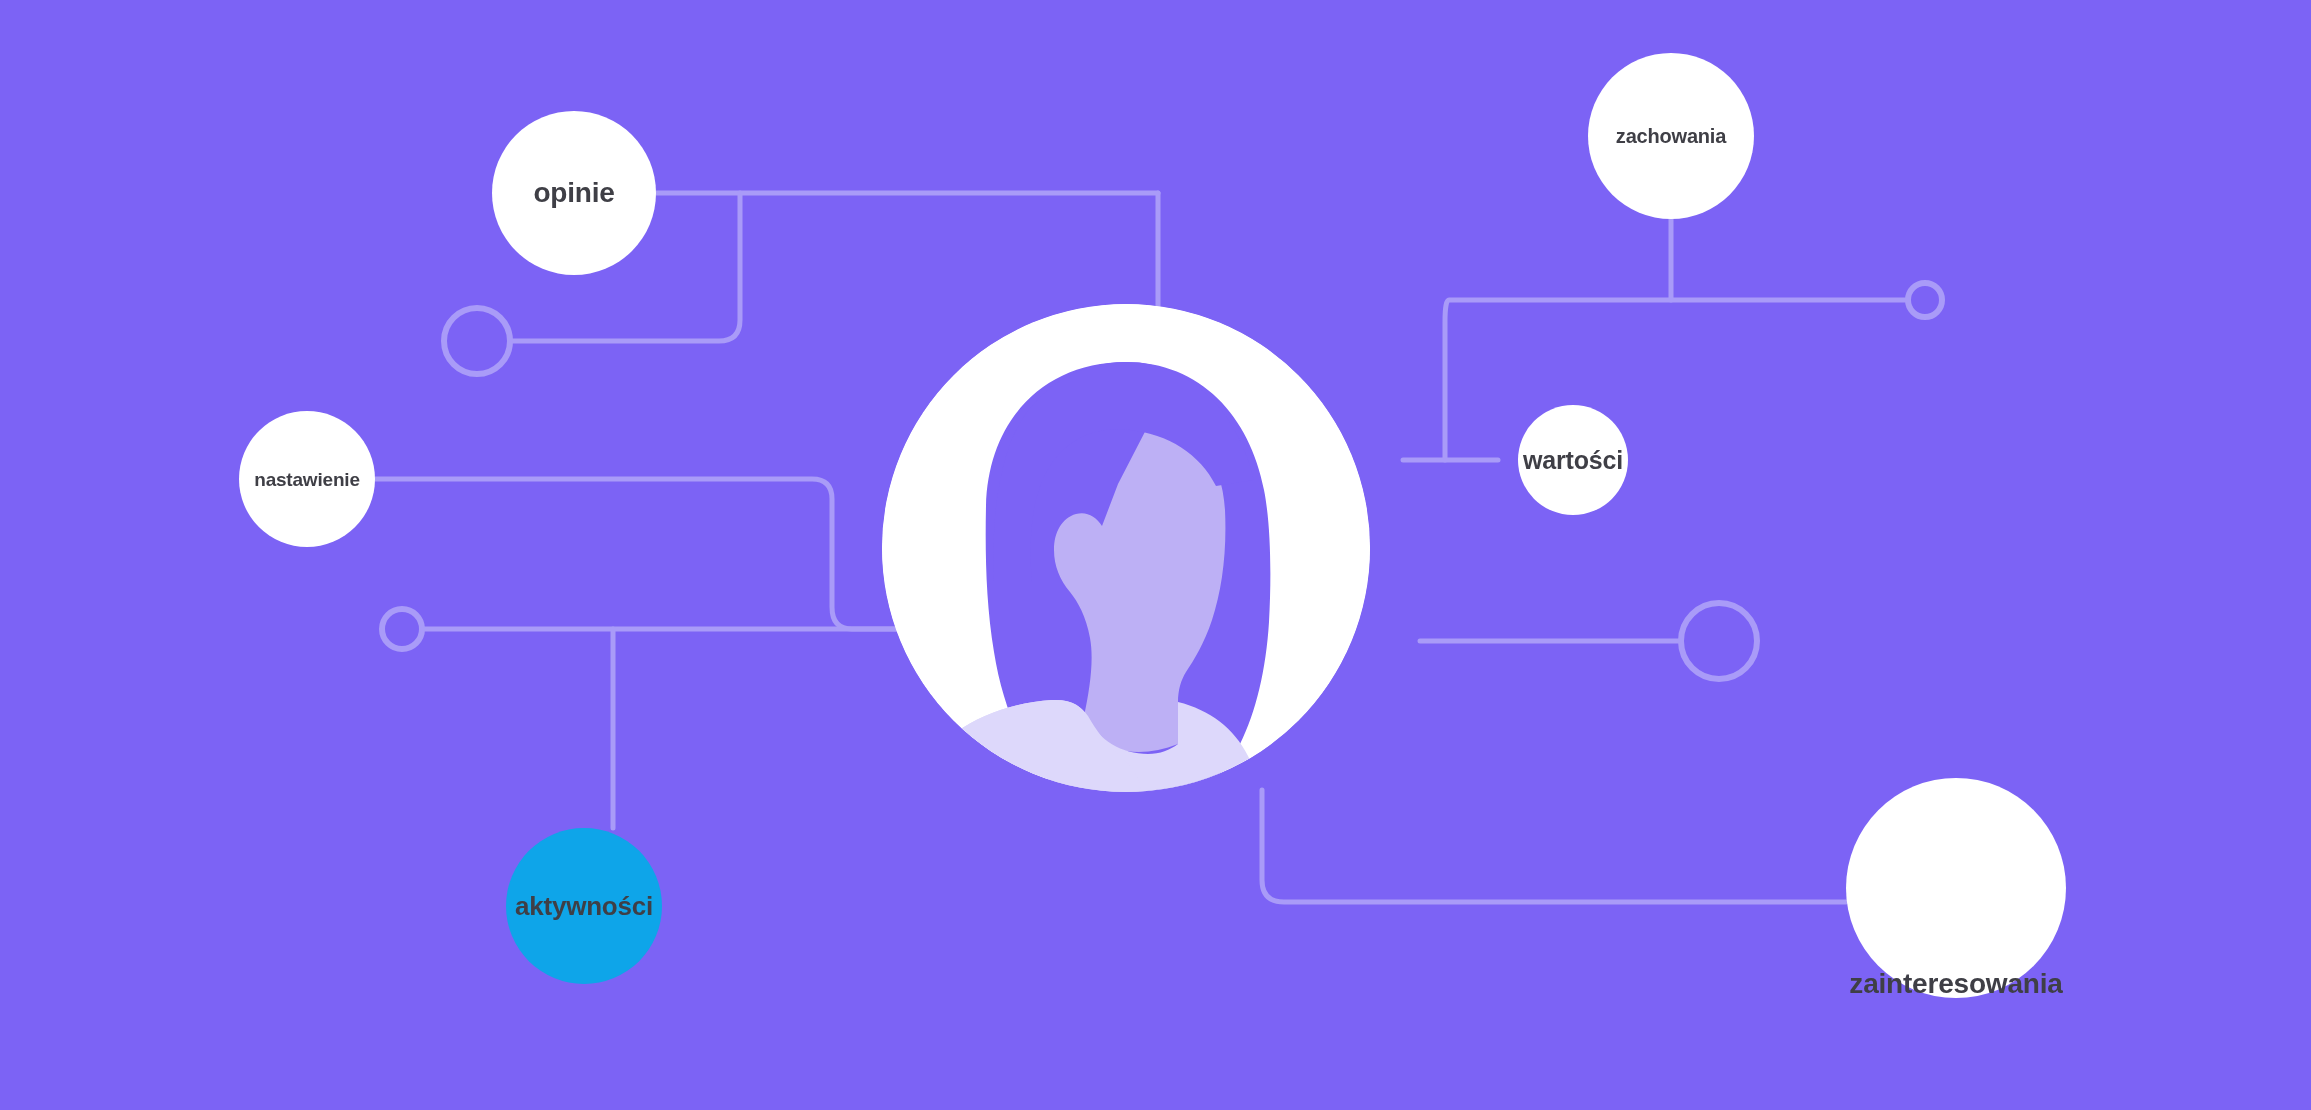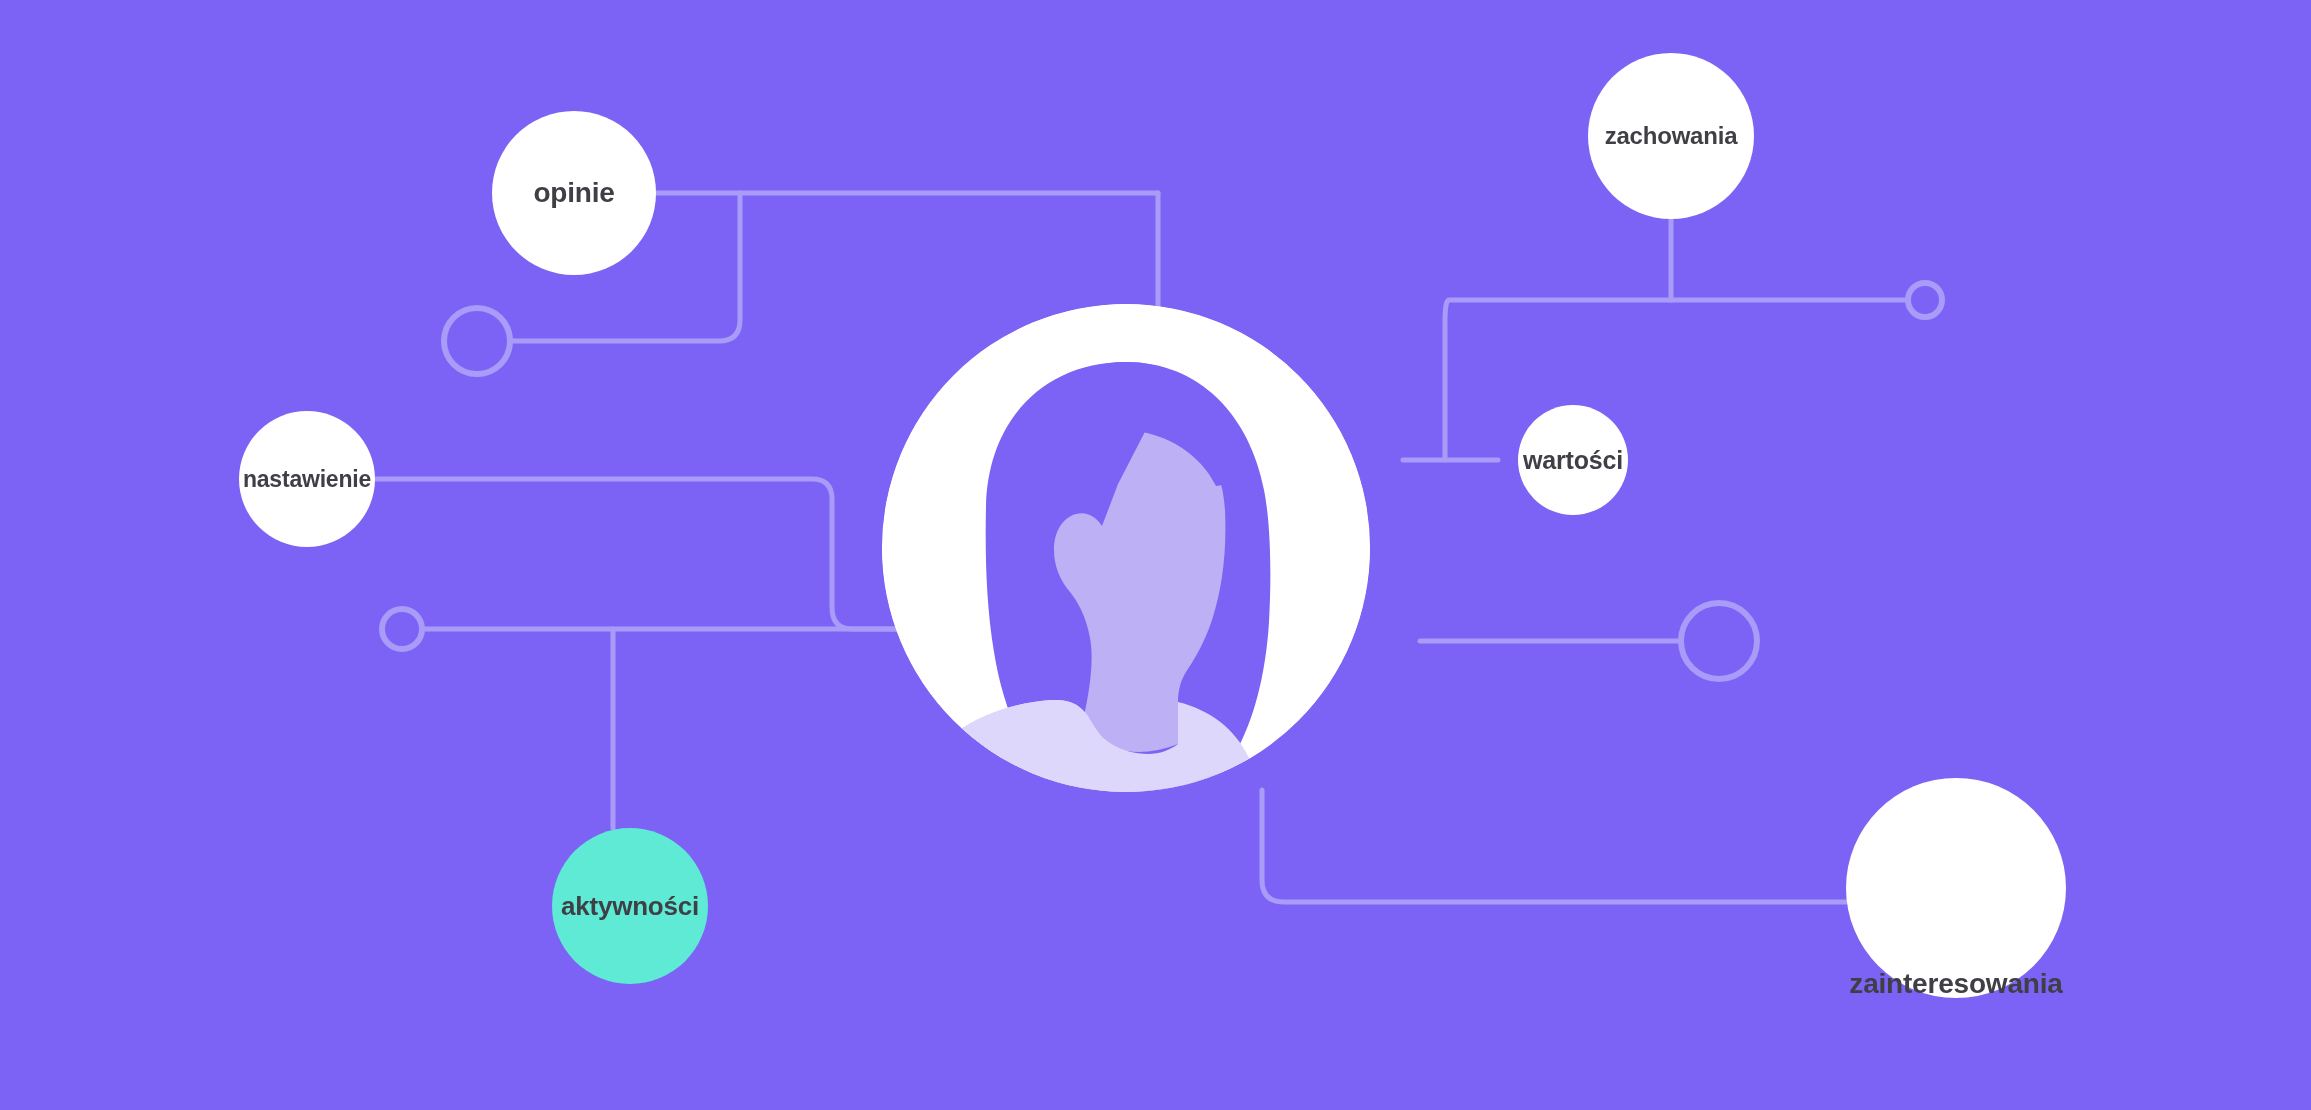--- a/index.html
+++ b/index.html
@@ -144,27 +144,27 @@
                  L 120 488
                  C 104 470 88 450 74 428 Z"></path>
       </g>
     </svg>
   </div>
 
 <div class="node" style="left: 492px; top: 111px; width: 164px; height: 164px; background: rgb(255, 255, 255);">
       <span class="node-label" style="font-size: 28px; color: rgb(63, 63, 70);">opinie</span>
     </div>
     <div class="node" style="left: 1588px; top: 53px; width: 166px; height: 166px; background: rgb(255, 255, 255);">
-      <span class="node-label" style="font-size: 24px; color: rgb(63, 63, 70);">zachowania</span>
+      <span class="node-label" style="font-size: 20px; color: rgb(63, 63, 70);">zachowania</span>
     </div>
     <div class="node" style="left: 239px; top: 411px; width: 136px; height: 136px; background: rgb(255, 255, 255);">
-      <span class="node-label" style="font-size: 23px; color: rgb(63, 63, 70);">nastawienie</span>
+      <span class="node-label" style="font-size: 19px; color: rgb(63, 63, 70);">nastawienie</span>
     </div>
     <div class="node" style="left: 1498px; top: 405px; width: 110px; height: 110px; background: rgb(255, 255, 255); margin-left: 20px;">
       <span class="node-label" style="font-size: 25px; color: rgb(63, 63, 70);">wartości</span>
     </div>
-    <div class="node" style="left: 552px; top: 828px; width: 156px; height: 156px; background: #5eead4;">
+    <div class="node" style="left: 506px; top: 828px; width: 156px; height: 156px; background: #0ea5e9;">
       <span class="node-label" style="font-size: 26px; color: rgb(63, 63, 70);">aktywności</span>
     </div>
     <div class="node" style="left: 1846px; top: 778px; width: 220px; height: 220px; background: rgb(255, 255, 255); align-items: flex-end;">
       <span class="node-label" style="font-size: 28px; color: rgb(63, 63, 70);">zainteresowania</span>
     </div>
   </div>
 
 </body></html>

